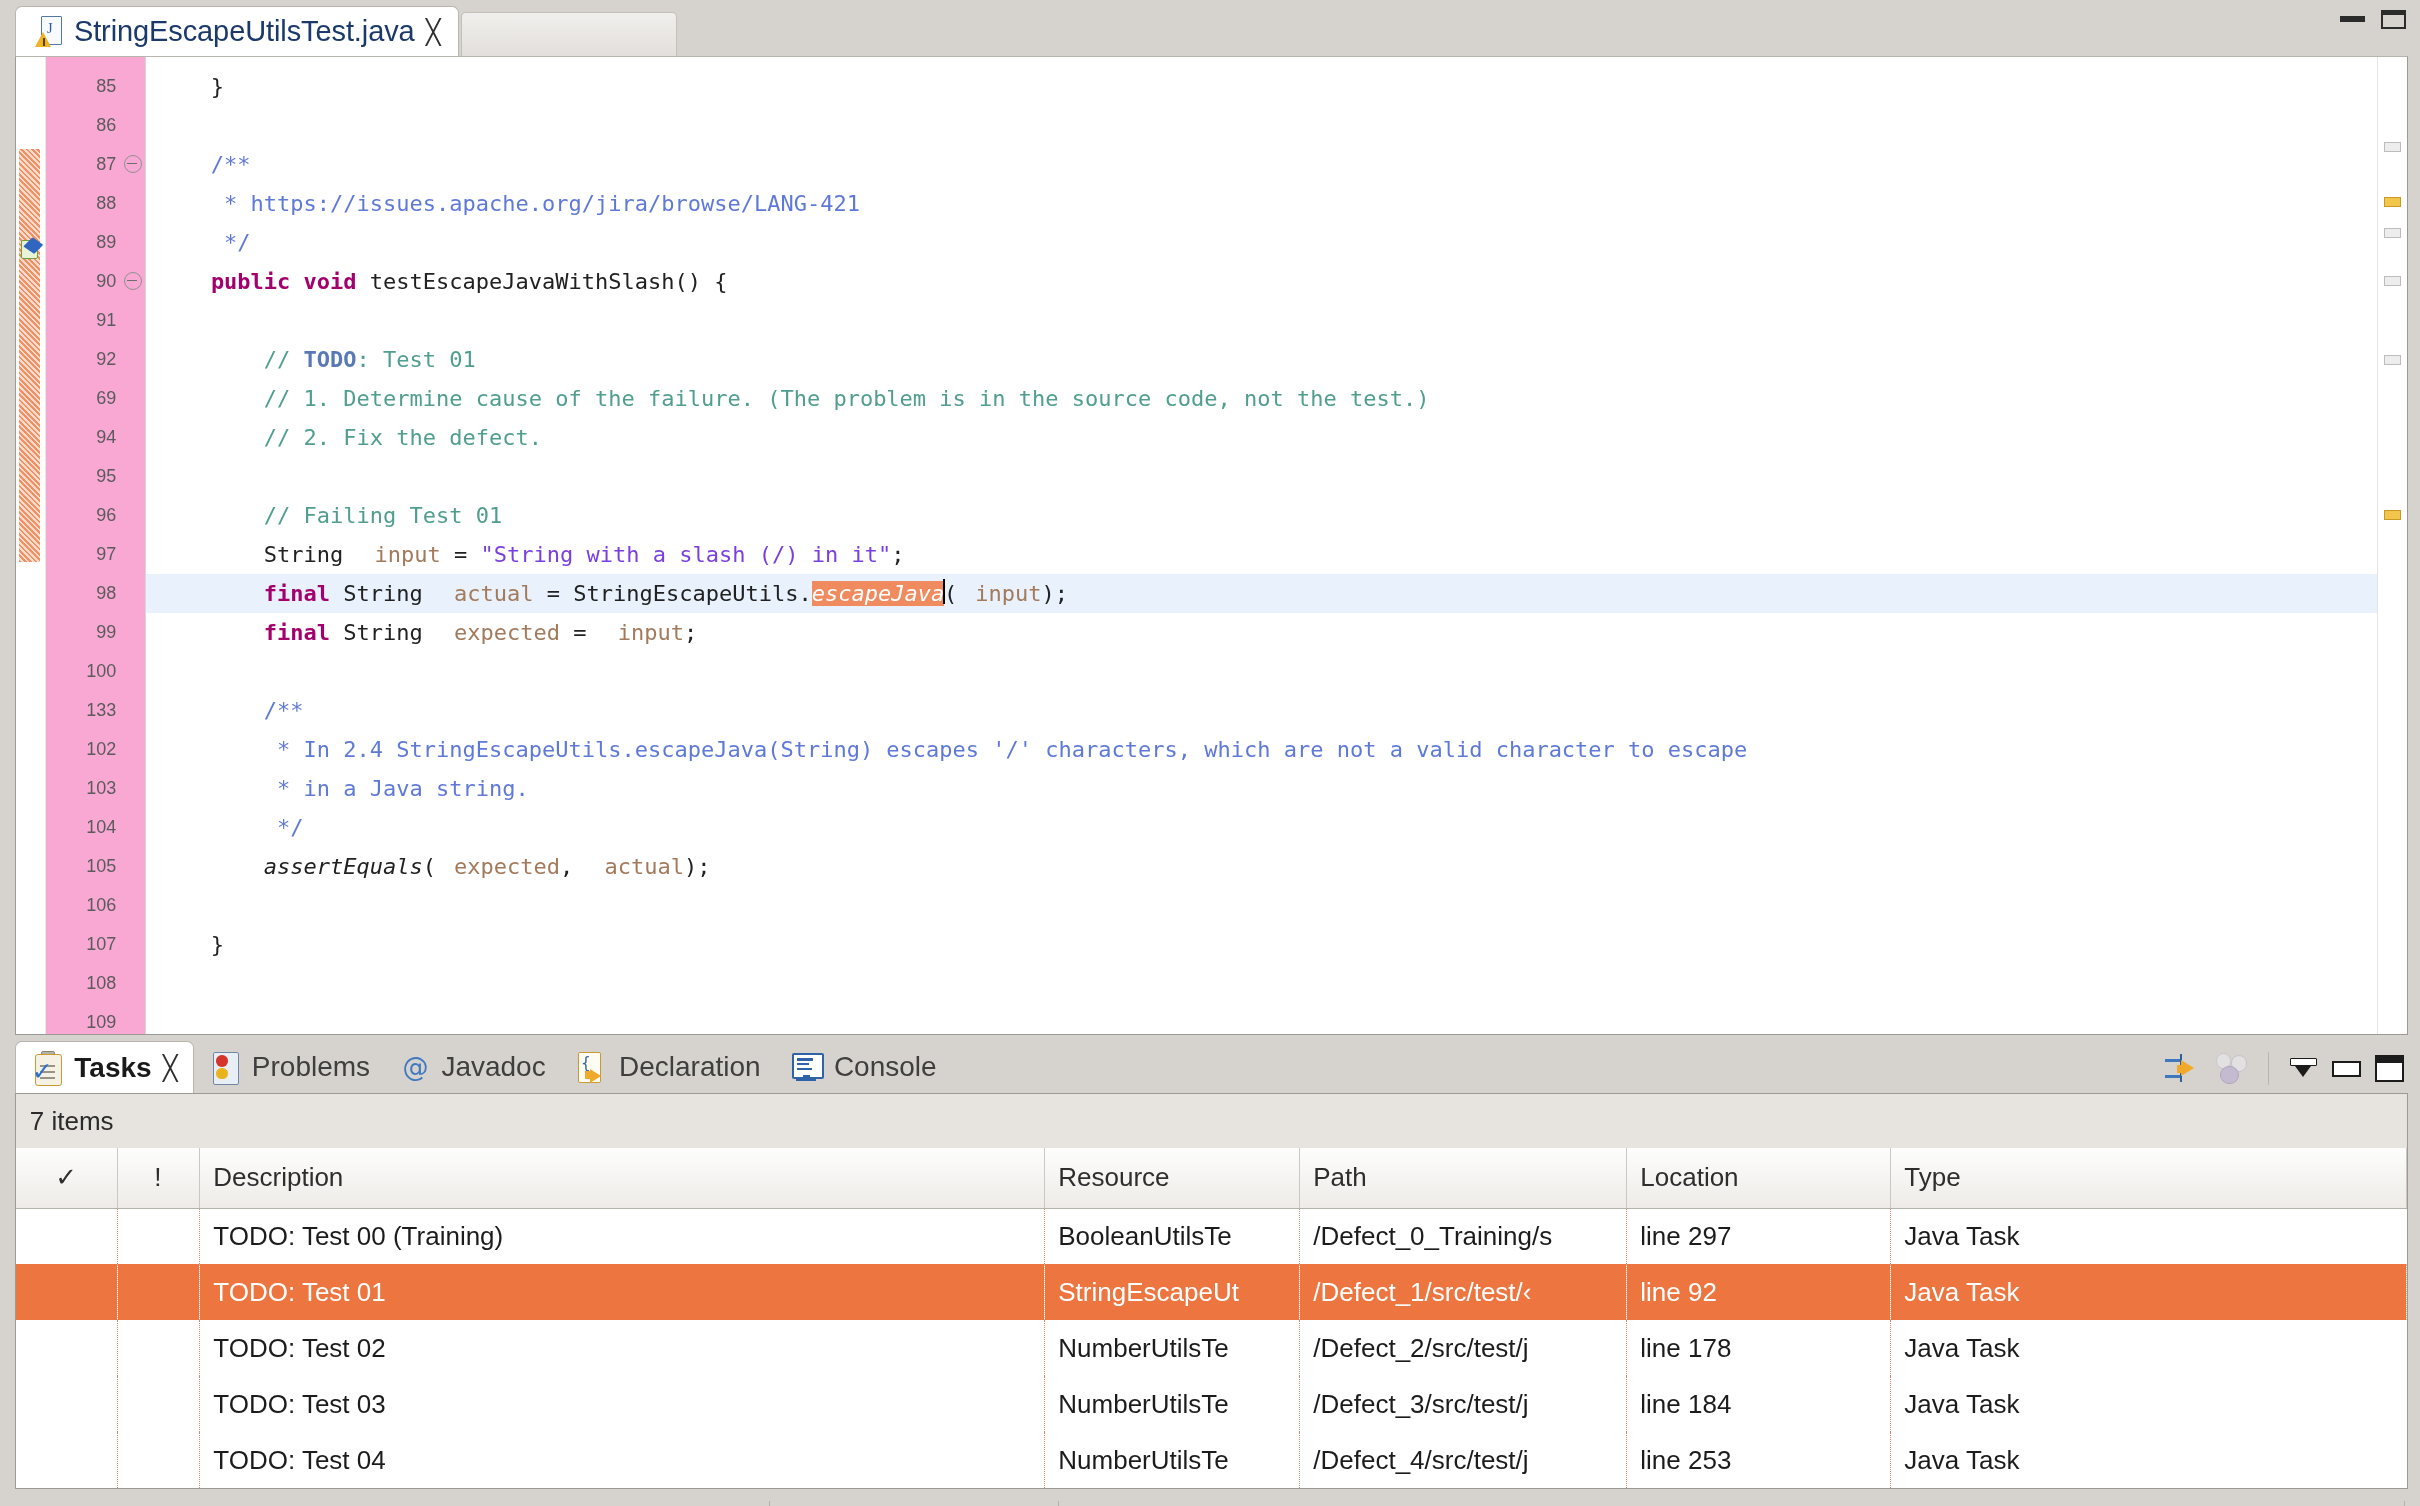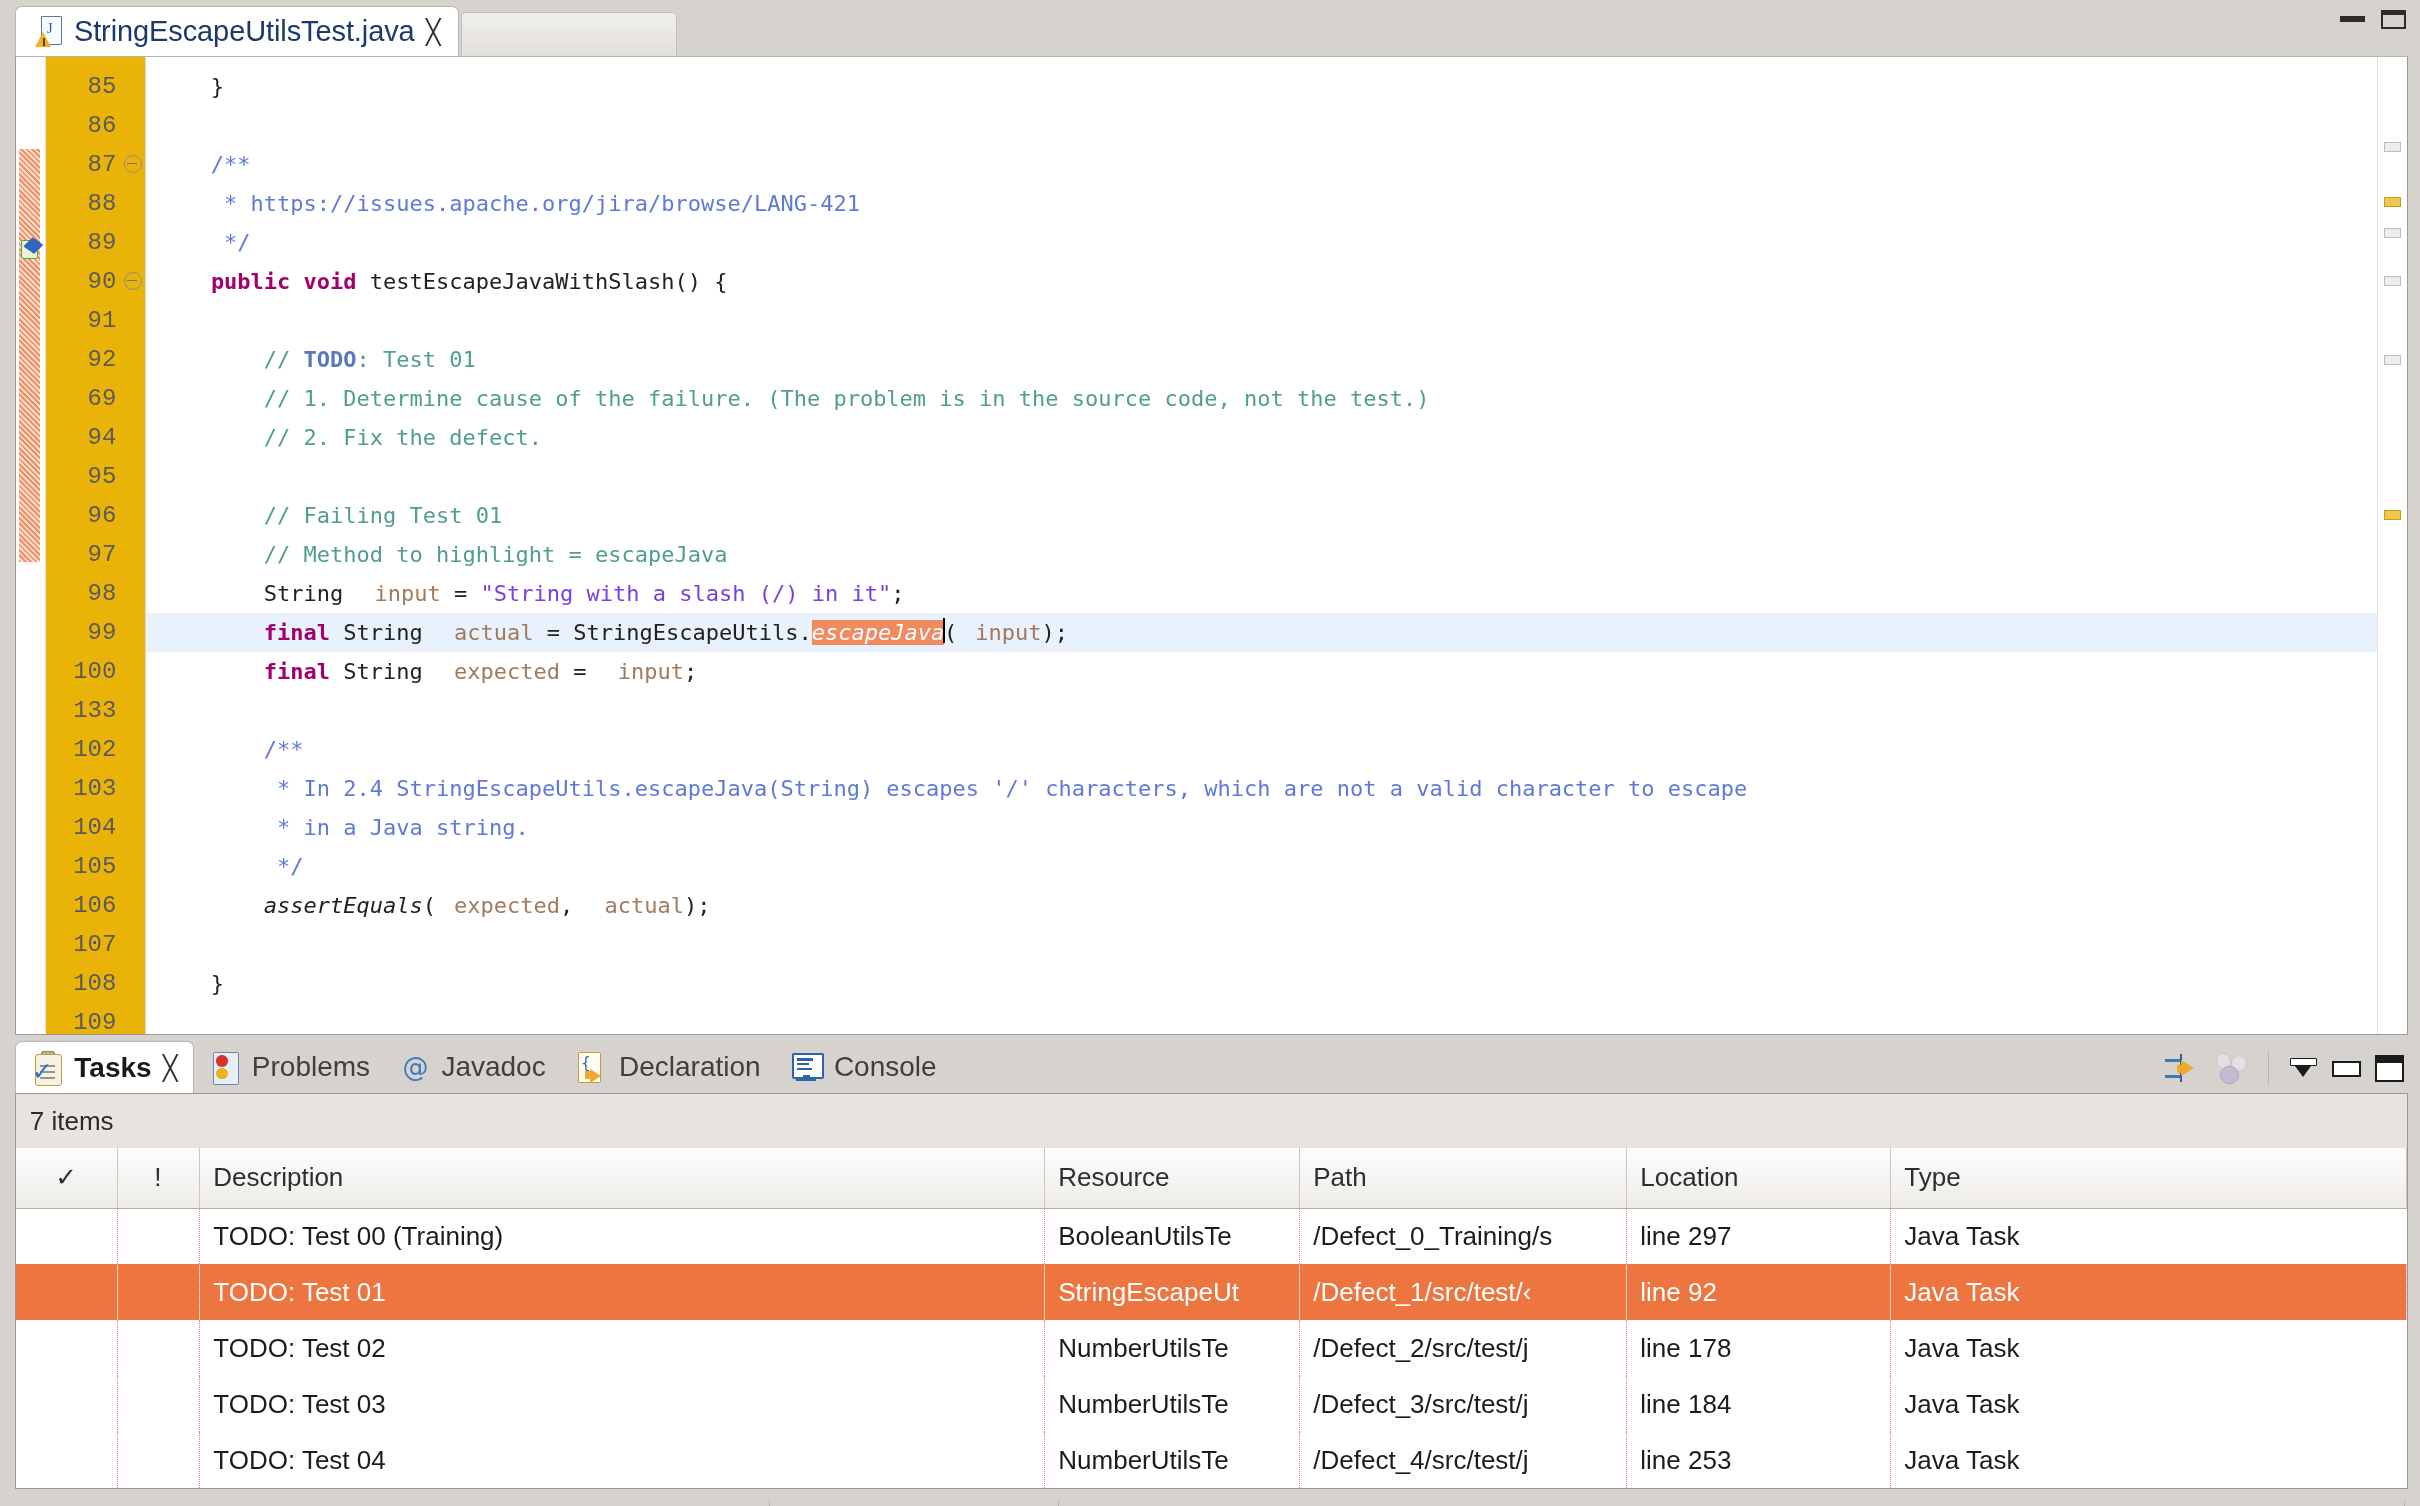--- a/index.html
+++ b/index.html
@@ -152,25 +152,25 @@
   .anno-ruler .todo-ico .pen {
     position: absolute; left: 8.6px; top: 1px; width: 12.5px; height: 12.5px;
     background: #2f66c0; transform: rotate(45deg) skewY(-10deg);
     border-radius: 1px;
   }
 
   
   .lineno-ruler {
     width: 100px;
     flex: none;
-    background: #eab308;
+    background: #f9a8d4;
     border-right: 1px solid #d8d8d8;
     position: relative;
-    font-family: Liberation Mono, monospace;
-    font-size: 24px;
+    font-family: Liberation Sans, sans-serif;
+    font-size: 18px;
     color: #5b5b5b;
     padding-top: 9.6px;
     box-sizing: border-box;
   }
   .lineno {
     height: 39px;
     line-height: 39px;
     text-align: right;
     padding-right: 29px;
     box-sizing: border-box;
@@ -582,21 +582,20 @@
           <div class="code-line"><span class="jdoc">    /**</span></div>
           <div class="code-line"><span class="jdoc">     * </span><span class="jdoc">https://issues.apache.org/jira/browse/LANG-421</span></div>
           <div class="code-line"><span class="jdoc">     */</span></div>
           <div class="code-line"><span class="plain">    </span><span class="kw">public void</span><span class="plain"> testEscapeJavaWithSlash() {</span></div>
           <div class="code-line"><span class="plain"></span></div>
           <div class="code-line"><span class="cmt">        // </span><span class="todo">TODO</span><span class="cmt">: Test 01</span></div>
           <div class="code-line"><span class="cmt">        // 1. Determine cause of the failure. (The problem is in the source code, not the test.)</span></div>
           <div class="code-line"><span class="cmt">        // 2. Fix the defect.</span></div>
           <div class="code-line"><span class="plain"></span></div>
           <div class="code-line"><span class="cmt">        // Failing Test 01</span></div>
-          <div class="code-line"><span class="cmt">        // Method to highlight = escapeJava</span></div>
           <div class="code-line"><span class="plain">        String </span><span class="lvar">input</span><span class="plain"> = </span><span class="str">"String with a slash (/) in it"</span><span class="plain">;</span></div>
           <div class="code-line current"><span class="plain">        </span><span class="kw">final</span><span class="plain"> String </span><span class="lvar">actual</span><span class="plain"> = StringEscapeUtils.</span><span class="sel-occ">escapeJava</span><span class="caret"></span><span class="plain">(</span><span class="lvar">input</span><span class="plain">);</span></div>
           <div class="code-line"><span class="plain">        </span><span class="kw">final</span><span class="plain"> String </span><span class="lvar">expected</span><span class="plain"> = </span><span class="lvar">input</span><span class="plain">;</span></div>
           <div class="code-line"><span class="plain"></span></div>
           <div class="code-line"><span class="jdoc">        /**</span></div>
           <div class="code-line"><span class="jdoc">         * In 2.4 StringEscapeUtils.escapeJava(String) escapes '/' characters, which are not a valid character to escape</span></div>
           <div class="code-line"><span class="jdoc">         * in a Java string.</span></div>
           <div class="code-line"><span class="jdoc">         */</span></div>
           <div class="code-line"><span class="plain">        </span><span class="statm">assertEquals</span><span class="plain">(</span><span class="lvar">expected</span><span class="plain">, </span><span class="lvar">actual</span><span class="plain">);</span></div>
           <div class="code-line"><span class="plain"></span></div>

